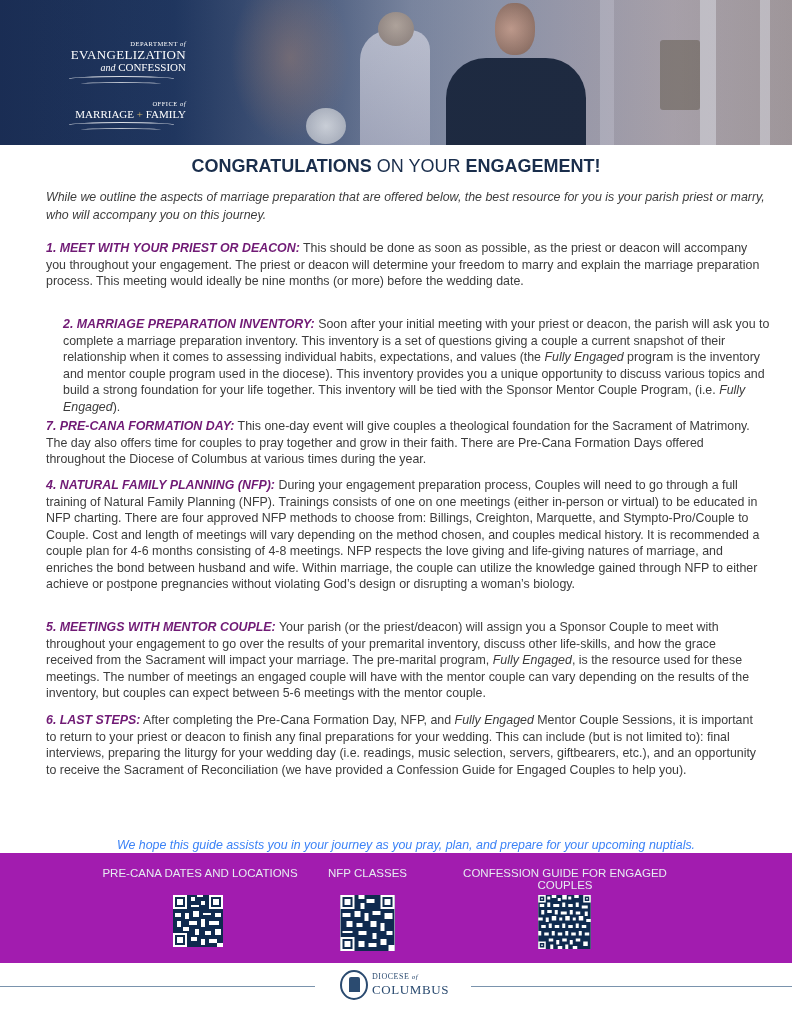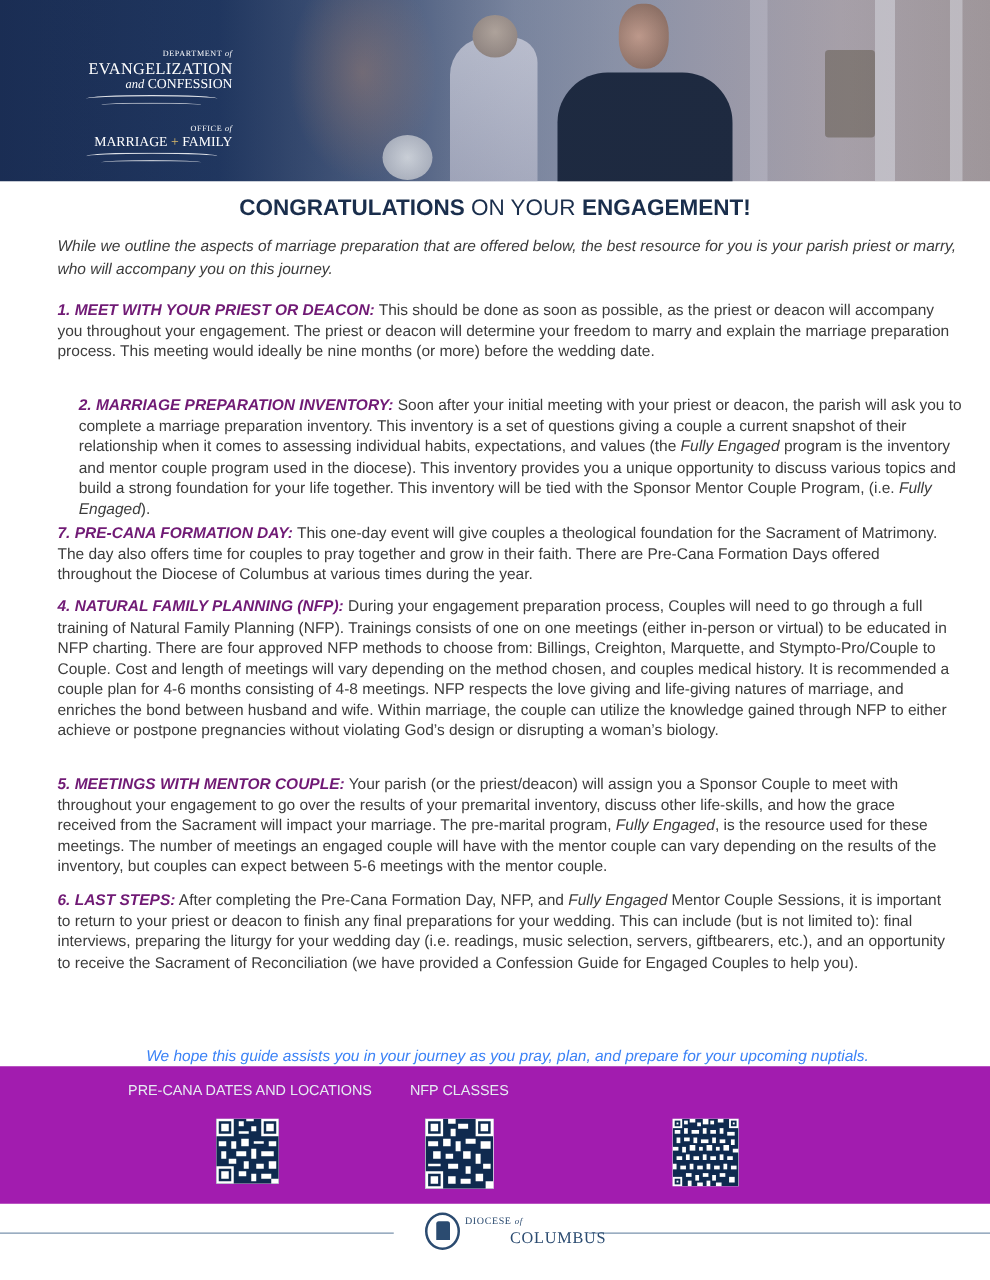--- a/index.html
+++ b/index.html
@@ -69,21 +69,21 @@
   .rule { position: absolute; top: 986px; height: 1px; background: #7a93ad; }
   .dlogo { position: absolute; left: 340px; top: 970px; width: 115px; height: 32px; }
   .dlogo .seal { position: absolute; left: 0; top: 0; width: 28px; height: 30px; border-radius: 50%;
     border: 2px solid #2b4b70; background: #ffffff; }
   .dlogo .seal::after { content: ""; position: absolute; left: 7px; top: 5px; width: 11px; height: 15px;
     background: #2b4b70; border-radius: 2px 2px 0 0; }
   .dlogo .t1 { position: absolute; left: 32px; top: 2px; font-family: "Liberation Serif", serif; font-size: 8px;
     color: #2b4b70; letter-spacing: 0.5px; }
   .dlogo .t1 i { font-size: 7px; }
   .dlogo .t2 { position: absolute; left: 32px; top: 12px; font-family: "Liberation Serif", serif; font-size: 13px;
-    color: #2b4b70; letter-spacing: 0.6px; margin-left: 36px; }
+    color: #2b4b70; letter-spacing: 0.6px; }
 </style>
 </head>
 <body>
 
 <div class="hero">
   <div class="blur1"></div>
   <div class="pillar3"></div>
   <div class="blur2"></div>
   <div class="pillar1"></div>
   <div class="pillar2"></div>
@@ -139,20 +139,21 @@
   <span class="head">6. LAST STEPS:</span><span> After completing the Pre-Cana Formation Day, NFP, and </span><i>Fully Engaged</i><span> Mentor Couple Sessions, it is important to return to your priest or deacon to finish any final preparations for your wedding. This can include (but is not limited to): final interviews, preparing the liturgy for your wedding day (i.e. readings, music selection, servers, giftbearers, etc.), and an opportunity to receive the Sacrament of Reconciliation (we have provided a Confession Guide for Engaged Couples to help you).</span>
 </div>
 
 <div class="closing">
   <div>We hope this guide assists you in your journey as you pray, plan, and prepare for your upcoming nuptials.</div>
 </div>
 
 <div class="band">
   <div class="col" style="left:100px; width:200px;">PRE-CANA DATES AND LOCATIONS</div>
   <div class="col" style="left:325px; width:85px;">NFP CLASSES</div>
+  <div class="col" style="left:435px; width:260px;">CONFESSION GUIDE FOR ENGAGED COUPLES</div>
 
   <div class="qr" style="left:173px; top:42px; width:50px; height:52px;">
     <svg width="50" height="52" viewBox="0 0 25 26">
       <rect width="25" height="26" fill="#0f2a4f"></rect>
       <g fill="#ffffff">
         <rect x="0" y="0" width="7" height="7"></rect>
           <rect x="18" y="0" width="7" height="7"></rect>
           <rect x="0" y="19" width="7" height="7"></rect>
         <rect x="9" y="1" width="2" height="2"></rect>
           <rect x="12" y="0" width="3" height="1"></rect>

